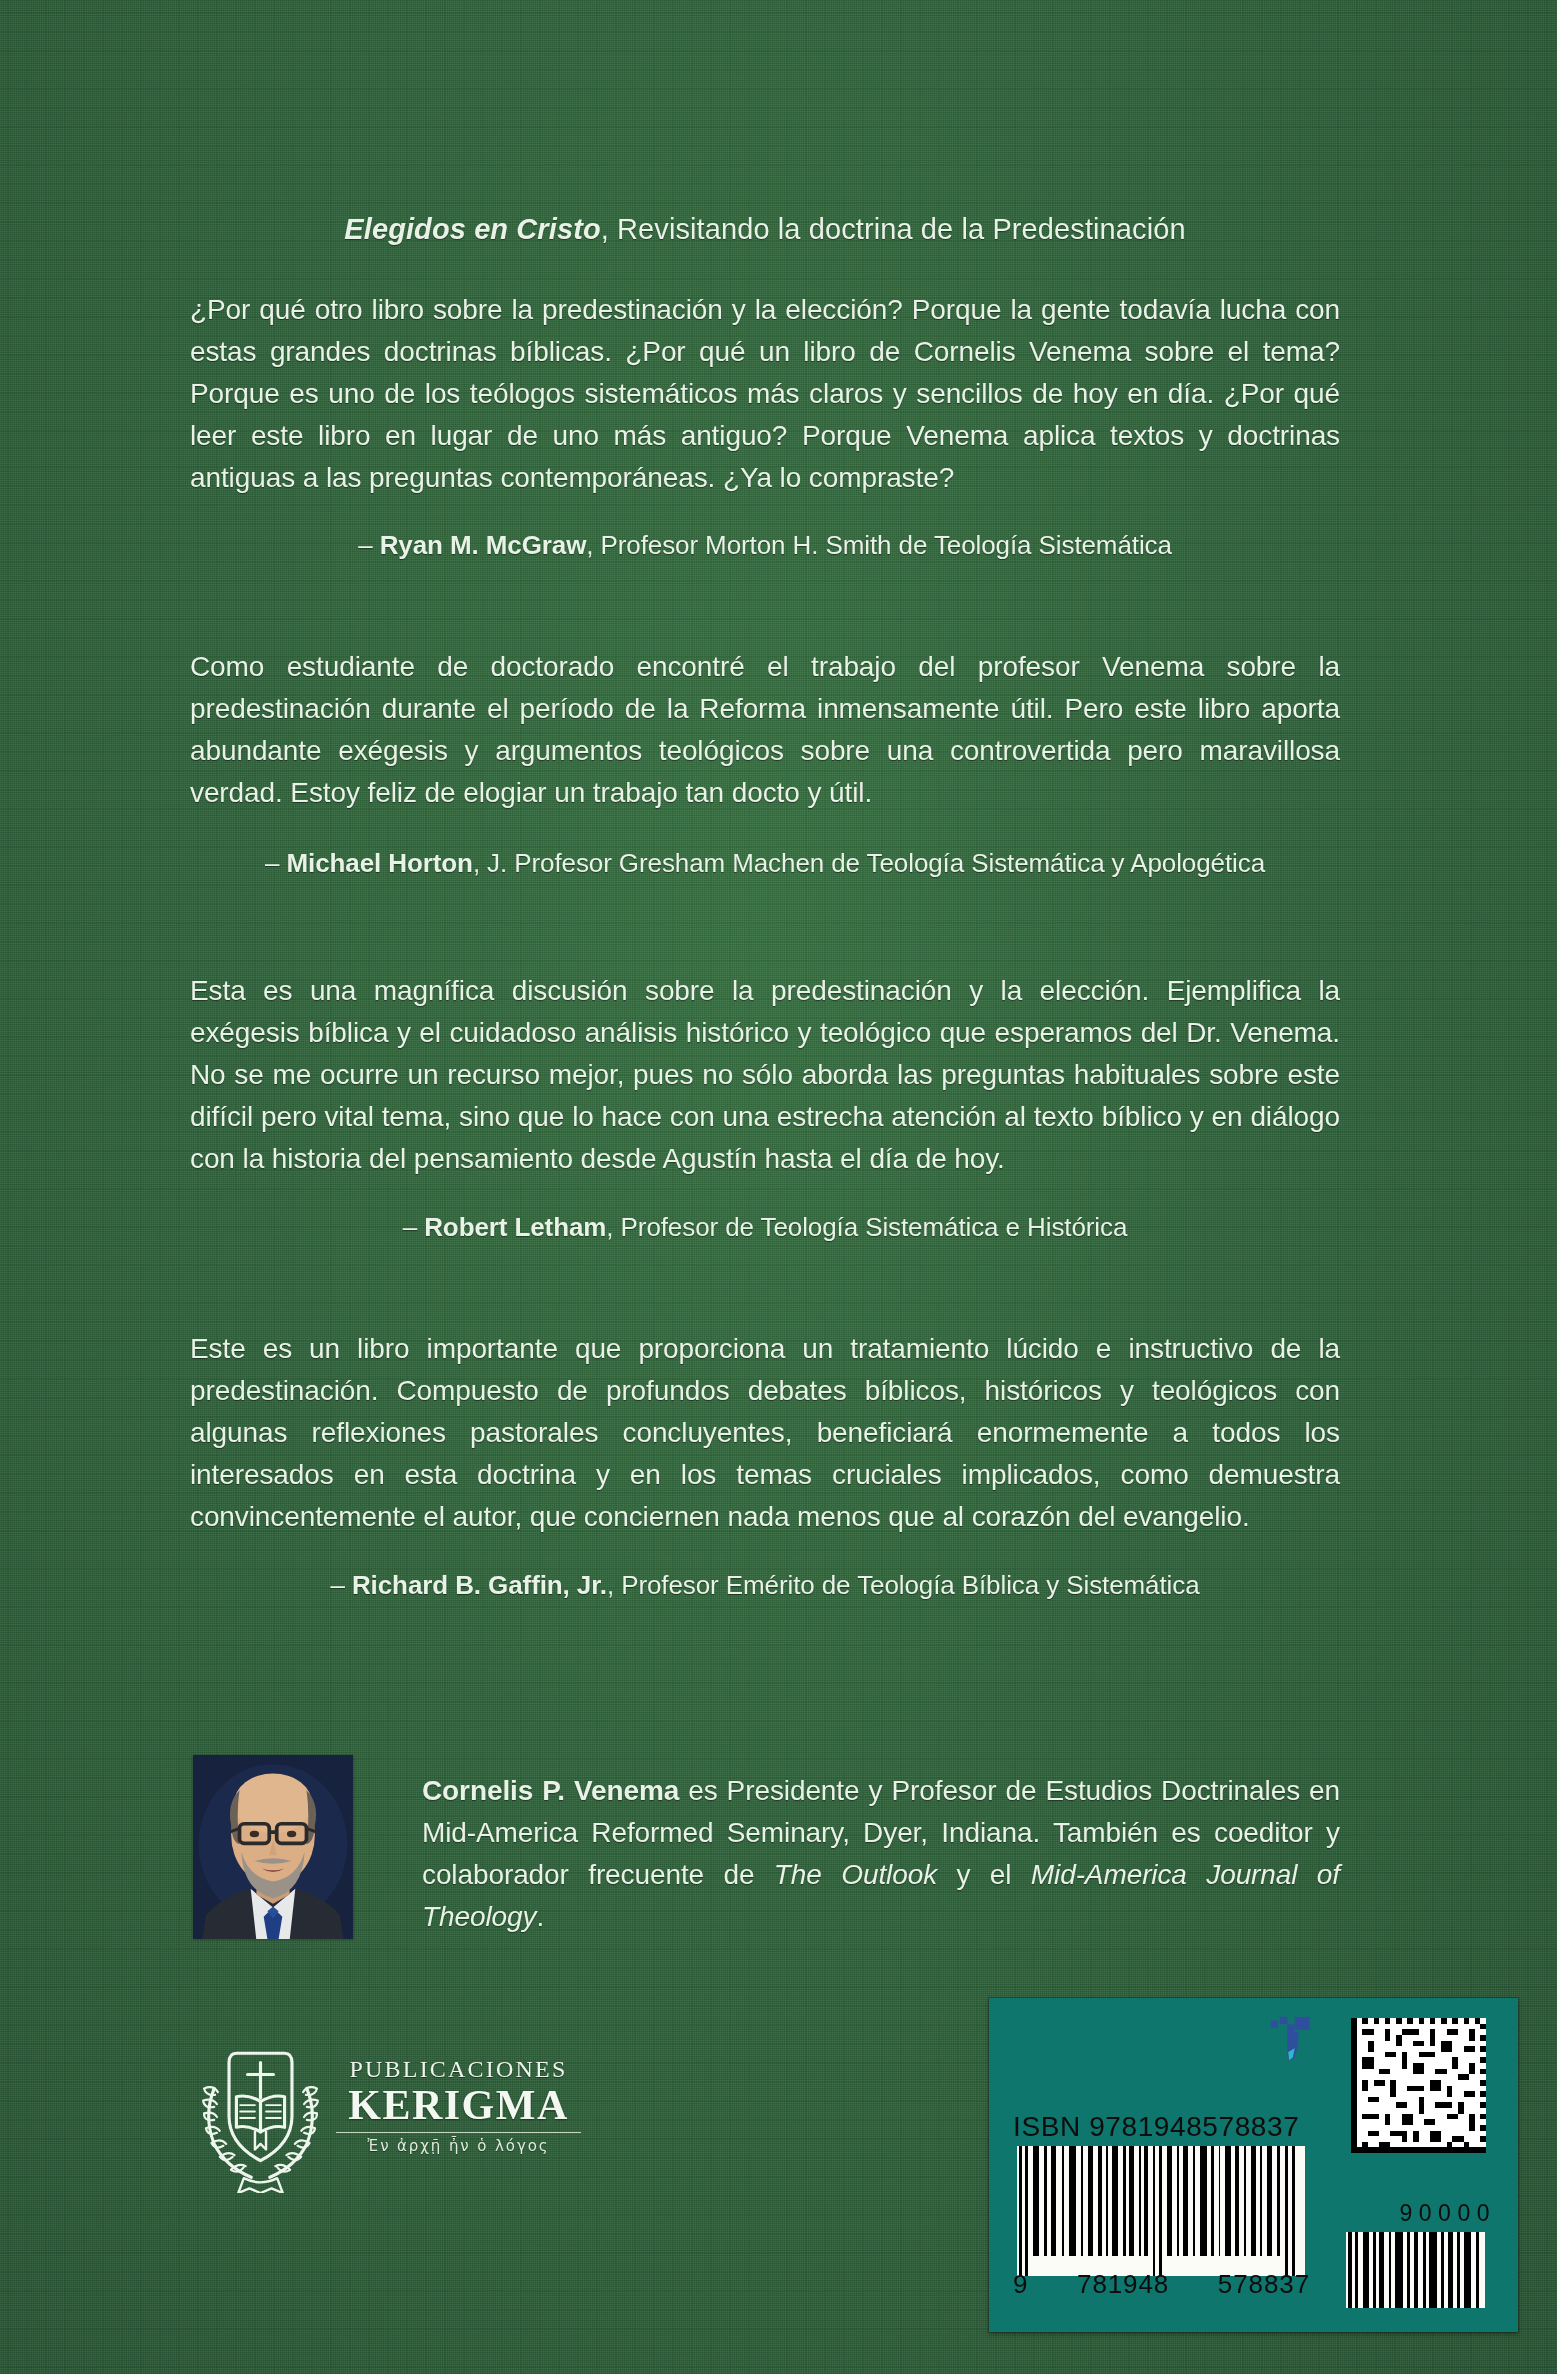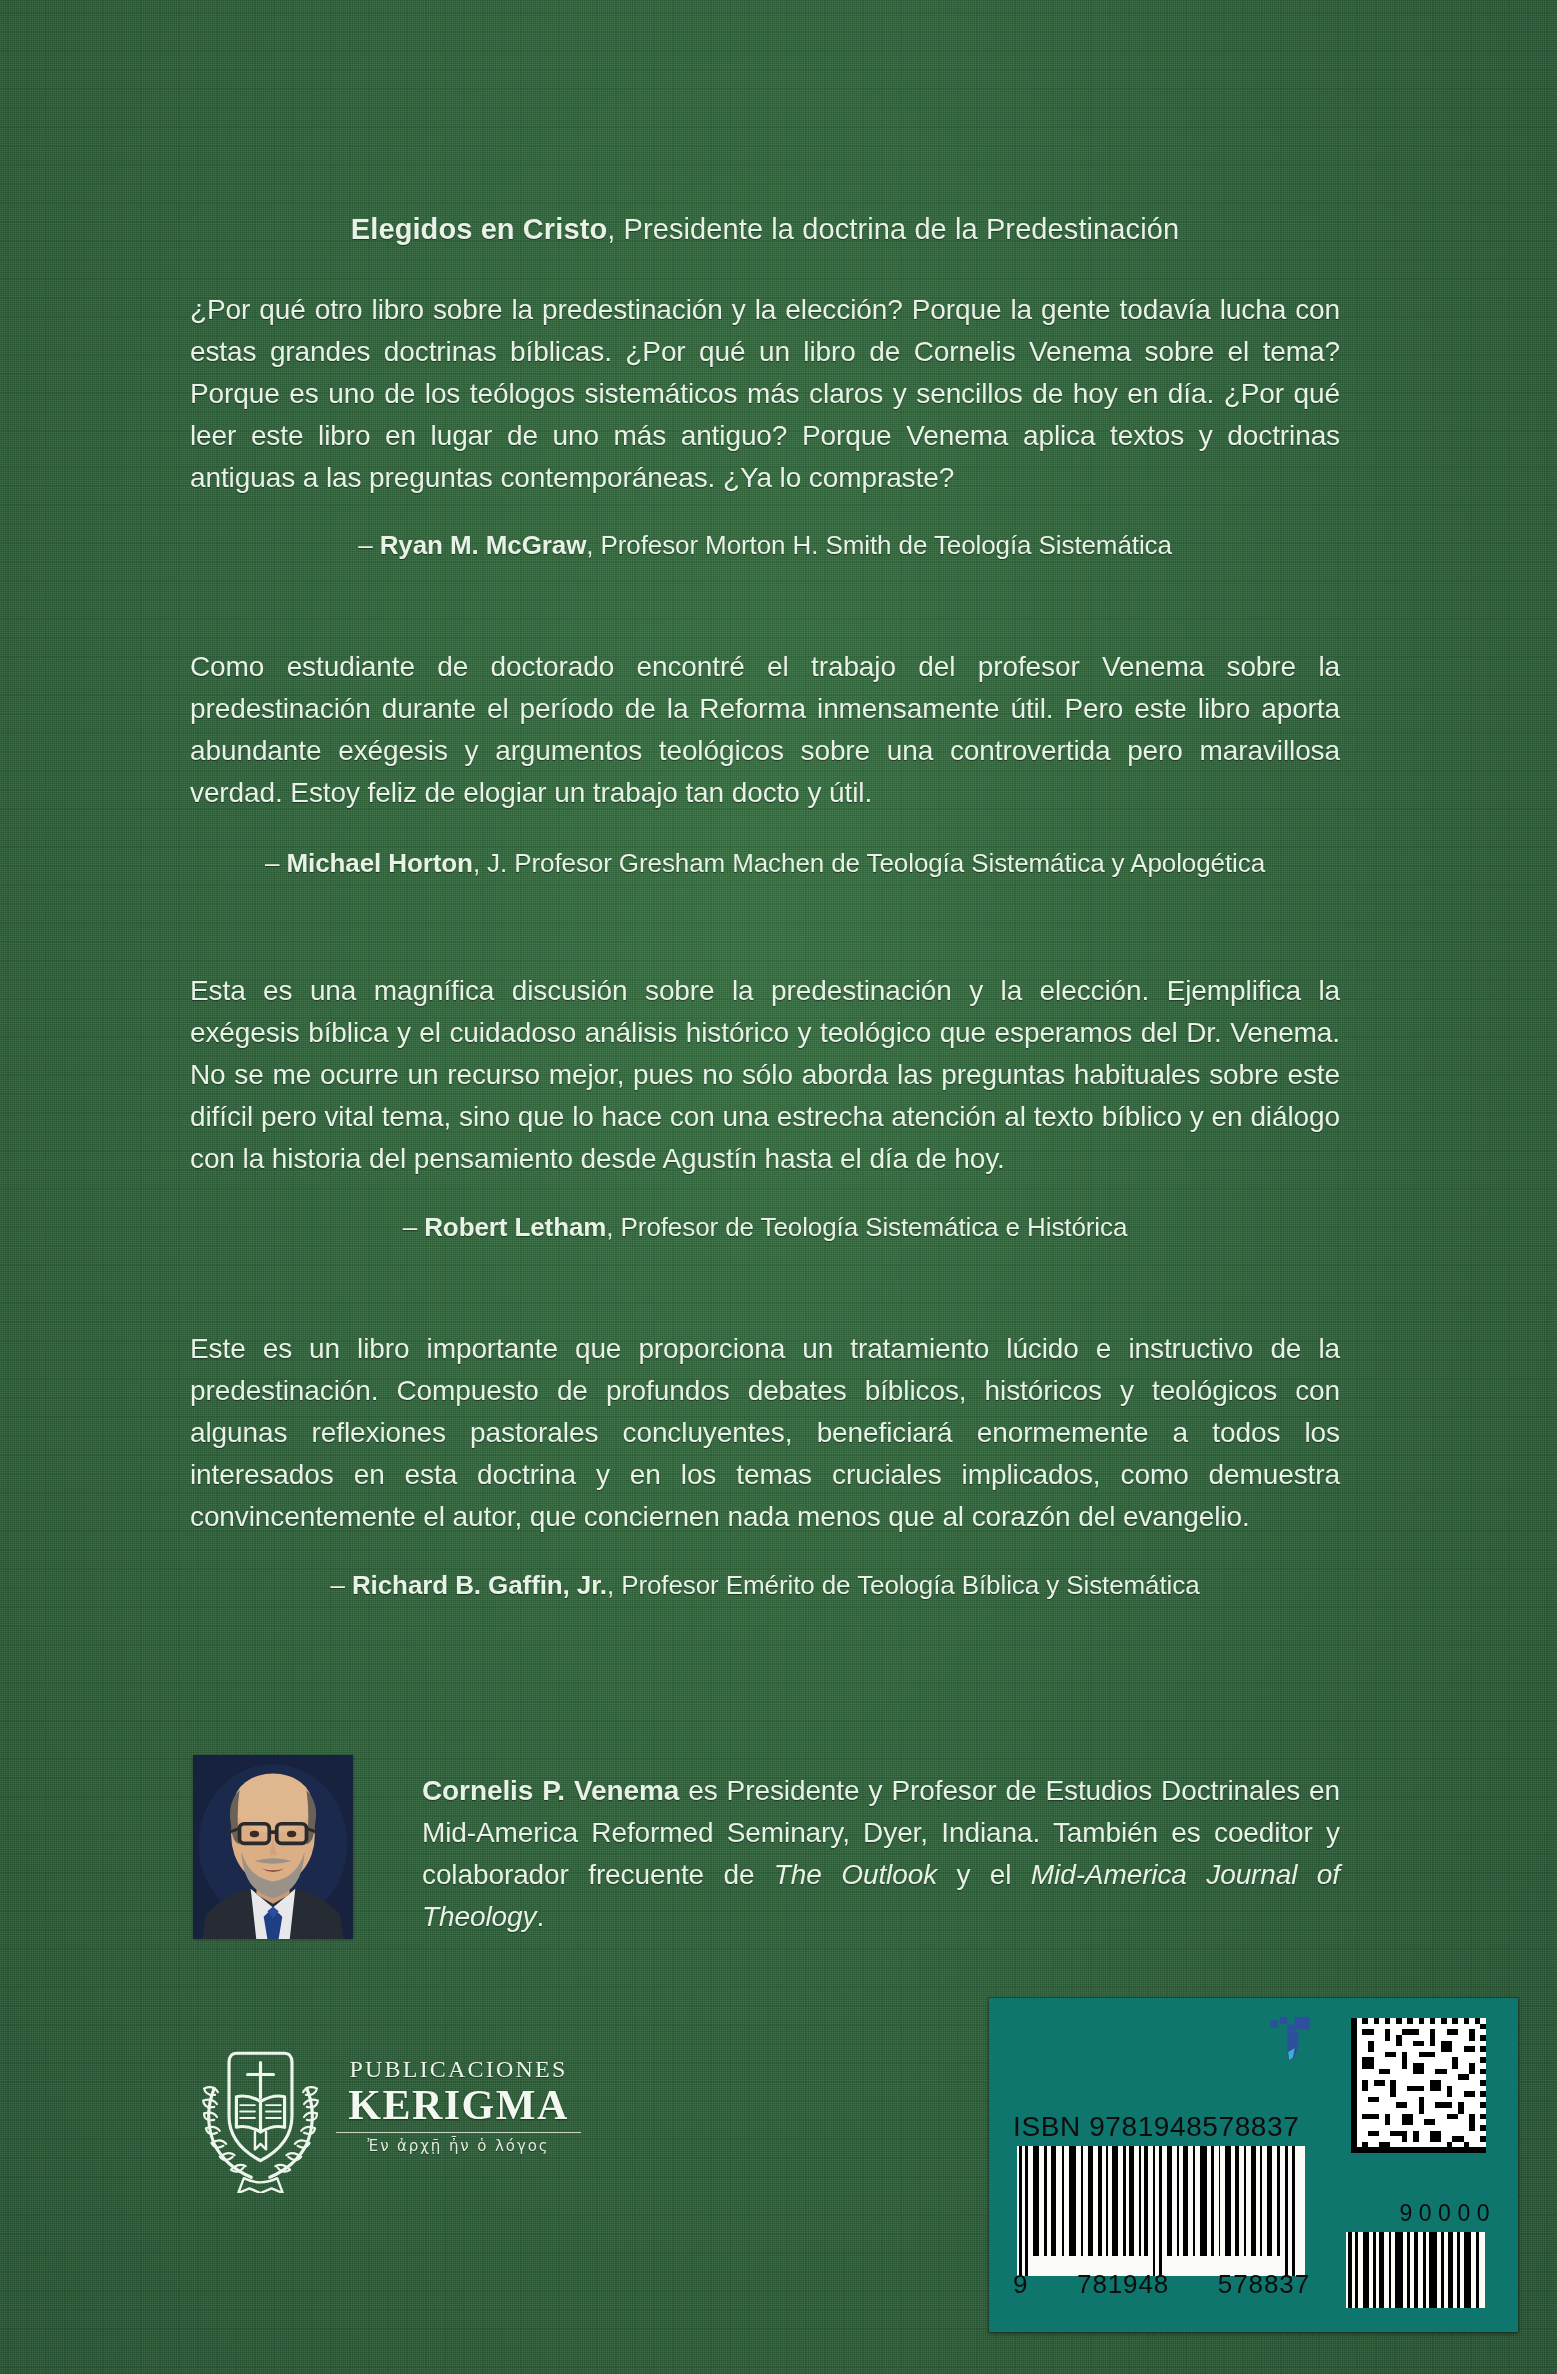--- a/index.html
+++ b/index.html
@@ -60,20 +60,21 @@
     left: 190px;
     top: 211px;
     width: 1150px;
     text-align: center;
     font-size: 29px;
     line-height: 37px;
     letter-spacing: 0.1px;
     white-space: nowrap;
   }
   #title-line .booktitle {
+    font-style: italic;
     font-weight: bold;
   }
 
   
   .endorsement {
     position: absolute;
     left: 190px;
     width: 1150px;
   }
   .quote {
@@ -262,21 +263,21 @@
 </style>
 </head>
 <body>
 
 <div id="cover"></div>
 <div id="grain"></div>
 
 <div id="content">
 
   <div id="title-line" class="txt">
-    <span class="booktitle">Elegidos en Cristo</span><span>, Presidente la doctrina de la Predestinación</span>
+    <span class="booktitle">Elegidos en Cristo</span><span>, Revisitando la doctrina de la Predestinación</span>
   </div>
 
   <div class="endorsement" id="end-0">
     <div class="quote txt">¿Por qué otro libro sobre la predestinación y la elección? Porque la gente todavía lucha con estas grandes doctrinas bíblicas. ¿Por qué un libro de Cornelis Venema sobre el tema? Porque es uno de los teólogos sistemáticos más claros y sencillos de hoy en día. ¿Por qué leer este libro en lugar de uno más antiguo? Porque Venema aplica textos y doctrinas antiguas a las preguntas contemporáneas. ¿Ya lo compraste?</div>
     <div class="attribution txt">
       <span>– </span><span class="who">Ryan M. McGraw</span><span>, Profesor Morton H. Smith de Teología Sistemática</span>
     </div>
   </div>
 
   <div class="endorsement" id="end-1">

